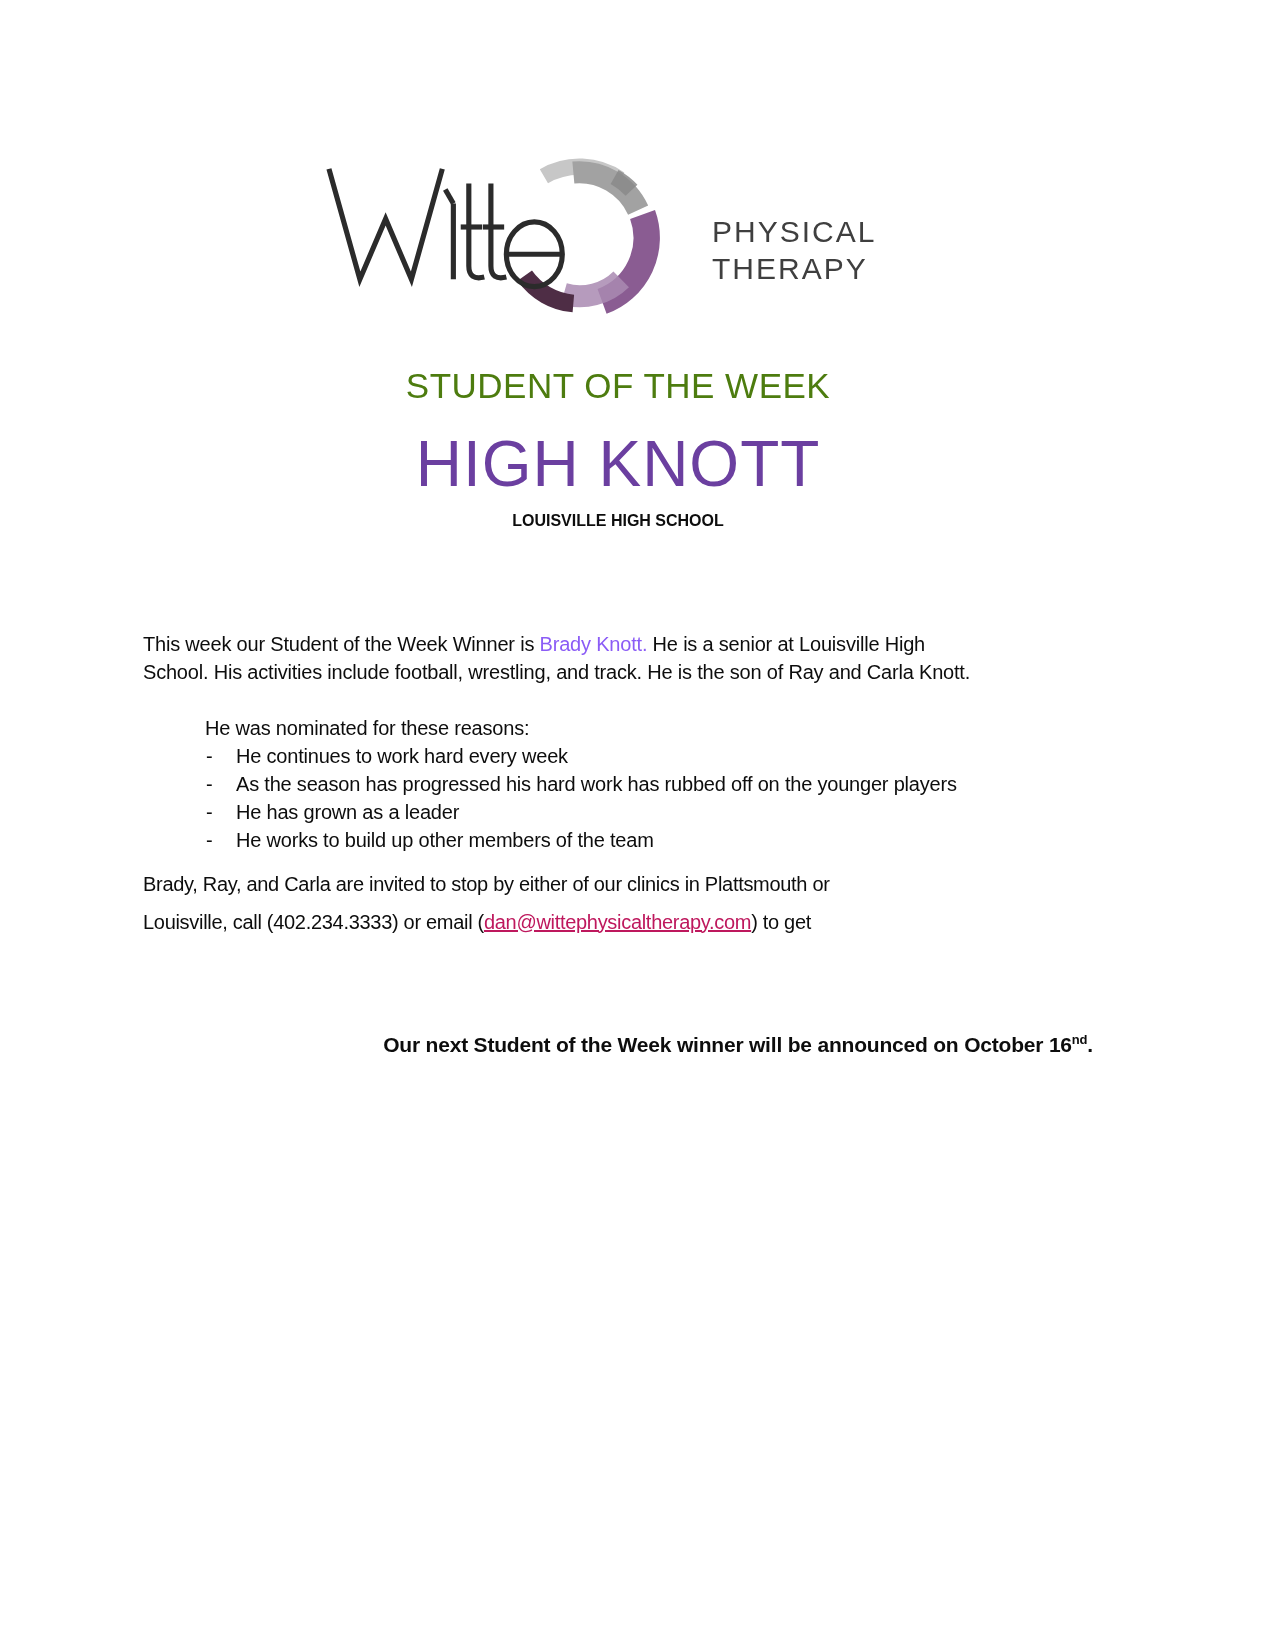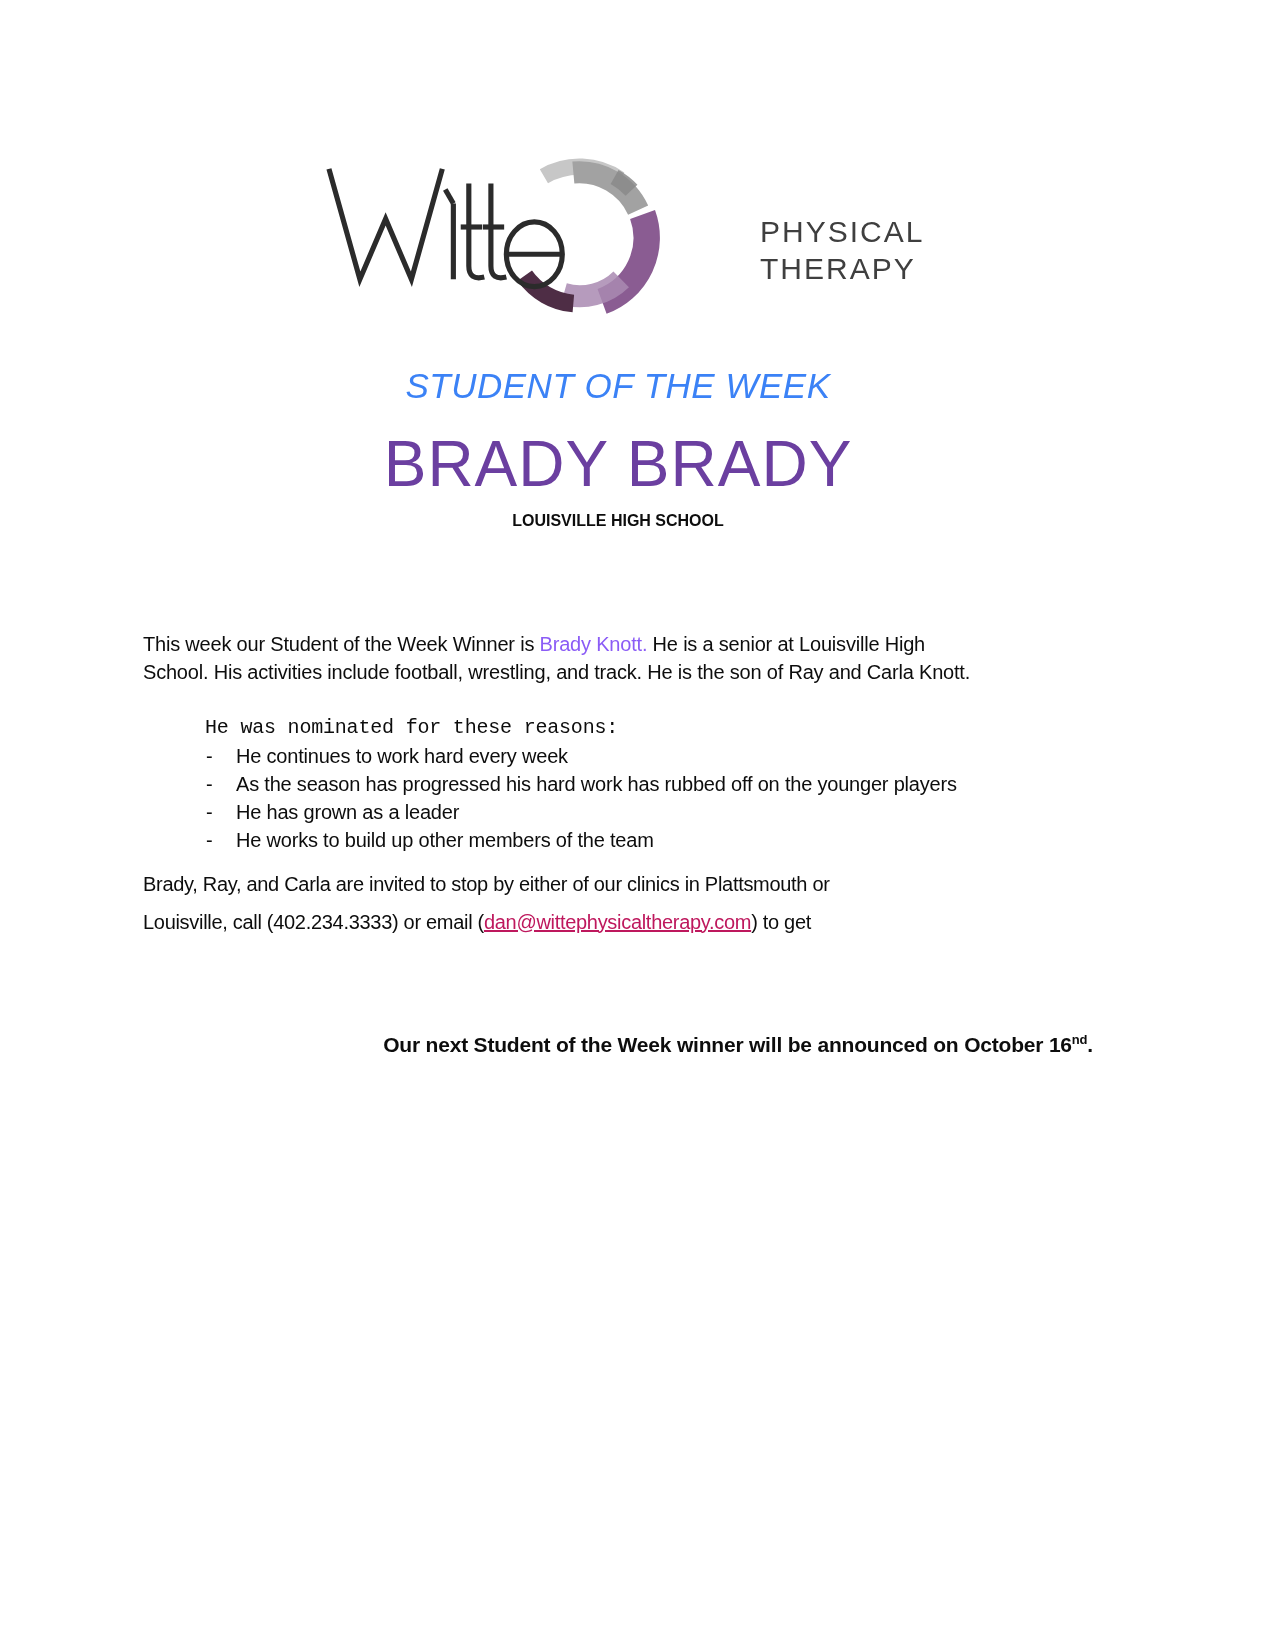--- a/index.html
+++ b/index.html
@@ -9,45 +9,45 @@
     background:#ffffff;
     font-family:"Liberation Sans", sans-serif;
     color:#111111;
     overflow:hidden;
   }
   
   .logo-svg{position:absolute;left:326px;top:136px;width:346px;height:196px;}
   .logo-brand{
     position:absolute;left:712px;top:213px;
     font-size:30px;line-height:37px;letter-spacing:2px;
-    color:#3f3f3f;font-weight:400;white-space:nowrap;margin-left:48px;
+    color:#3f3f3f;font-weight:400;white-space:nowrap;
   }
   .sr{position:absolute;width:1px;height:1px;overflow:hidden;clip:rect(0 0 0 0);white-space:nowrap;}
   
   .content-col{position:absolute;left:143px;width:950px;}
   .sotw-title{
     top:365px;text-align:center;
-    font-size:35px;line-height:42px;font-weight:500;color:#3b82f6;
-    letter-spacing:0.5px;white-space:nowrap;font-style:italic;
+    font-size:35px;line-height:42px;font-weight:500;color:#4d7c0f;
+    letter-spacing:0.5px;white-space:nowrap;
   }
   .winner-name{
     top:428px;text-align:center;
     font-size:64px;line-height:72px;font-weight:500;
     color:#6B3FA0;letter-spacing:1px;white-space:nowrap;
   }
   .school-name{
     top:509px;text-align:center;
     font-size:16px;line-height:24px;font-weight:700;color:#0d0d0d;
     white-space:nowrap;
   }
   
   .body-text{font-size:20px;line-height:28px;letter-spacing:-0.2px;color:#0d0d0d;}
   .p-intro{top:630px;white-space:nowrap;}
   .highlight{color:#8b5cf6;}
-  .lead-line{position:absolute;left:205px;top:714px;white-space:nowrap;font-family:Liberation Mono, monospace;}
+  .lead-line{position:absolute;left:205px;top:714px;white-space:nowrap;}
   .bullet-list{position:absolute;left:206px;top:742px;margin:0;padding:0;list-style:none;}
   .bullet-list li{display:flex;line-height:28px;white-space:nowrap;}
   .bullet-list .dash{width:30px;flex:0 0 30px;}
   .p-invite{
     top:866px;font-size:20px;line-height:37.5px;letter-spacing:-0.3px;
     color:#0d0d0d;white-space:nowrap;
   }
   .email-link{color:#be185d;text-decoration:underline;cursor:pointer;}
   .closing-line{
     top:1026px;text-align:right;
@@ -85,21 +85,21 @@
     </g>
   </svg>
   <span class="sr">Witte</span>
 
   <div class="logo-brand">
     <div>PHYSICAL</div>
     <div>THERAPY</div>
   </div>
 
   <div class="content-col sotw-title">STUDENT OF THE WEEK</div>
-  <div class="content-col winner-name">BRADY BRADY</div>
+  <div class="content-col winner-name">HIGH KNOTT</div>
   <div class="content-col school-name">LOUISVILLE HIGH SCHOOL</div>
 
   <div class="content-col body-text p-intro">
     <div><span>This week our Student of the Week Winner is </span><span class="highlight">Brady Knott.</span><span> He is a senior at Louisville High</span></div>
     <div>School. His activities include football, wrestling, and track. He is the son of Ray and Carla Knott.</div>
   </div>
 
   <div class="body-text lead-line">He was nominated for these reasons:</div>
   <ul class="bullet-list body-text">
     <li>

